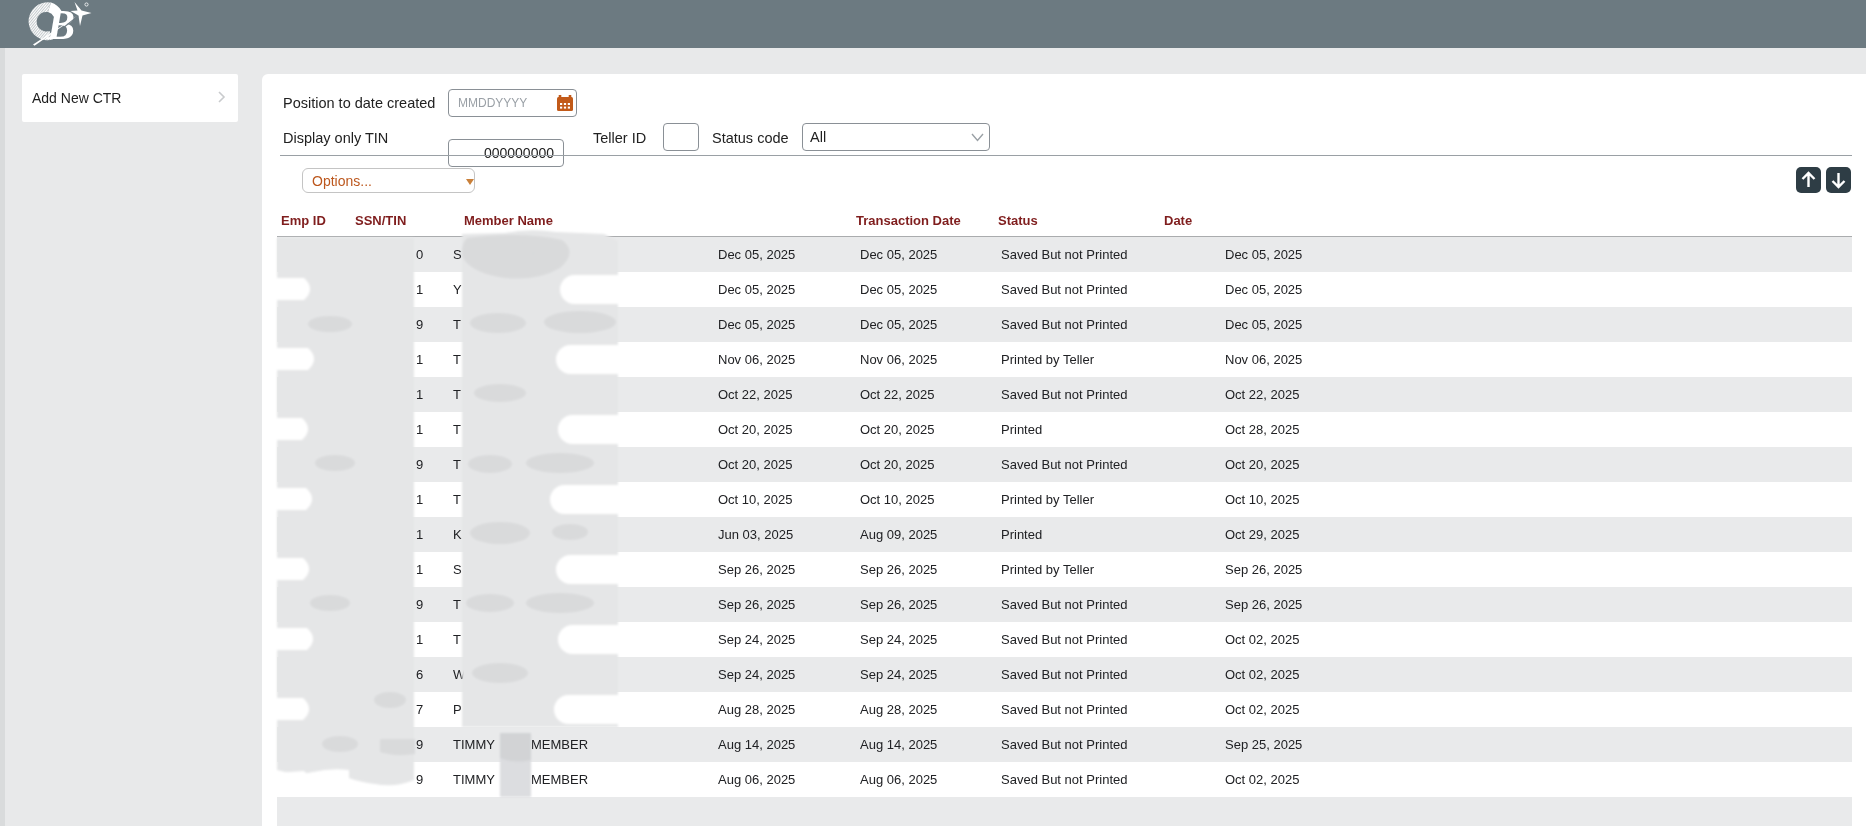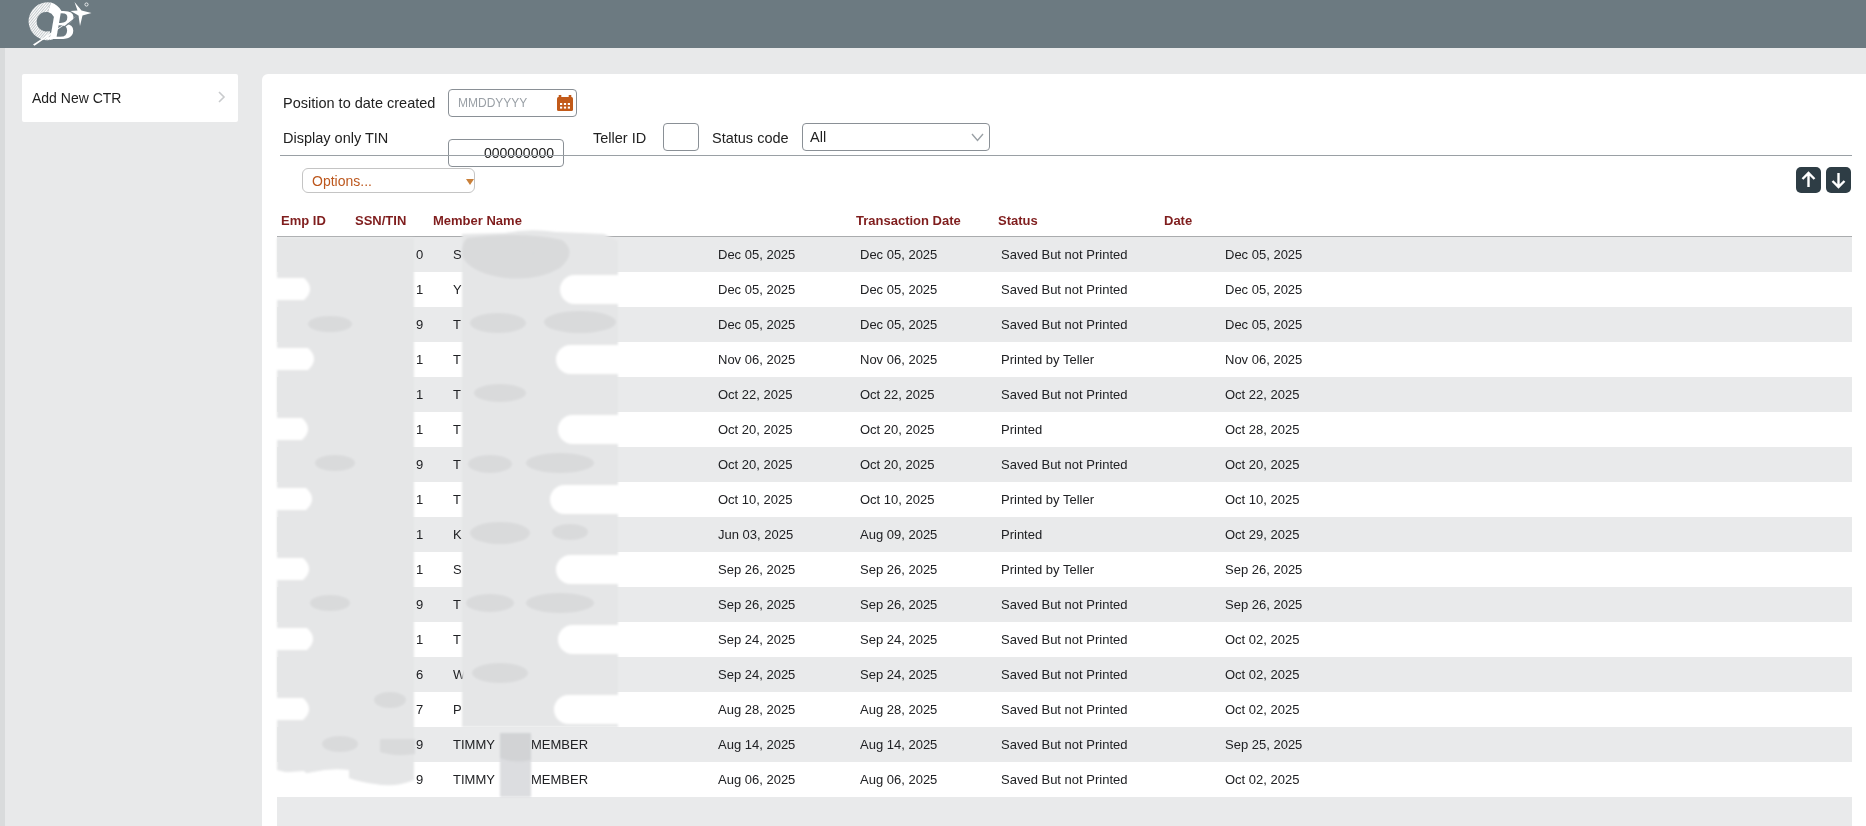--- a/index.html
+++ b/index.html
@@ -106,21 +106,21 @@
 
 <div class="navbtn" id="upbtn"><svg width="25" height="26" viewBox="0 0 25 26">
       <path d="M12.5 20 L12.5 6 M6.5 12 L12.5 6 L18.5 12" fill="none" stroke="#fff" stroke-width="2.4"></path>
     </svg></div>
 <div class="navbtn" id="dnbtn"><svg width="25" height="26" viewBox="0 0 25 26">
       <path d="M12.5 6 L12.5 20 M6.5 14 L12.5 20 L18.5 14" fill="none" stroke="#fff" stroke-width="2.4"></path>
     </svg></div>
 
 <div class="th" style="left:281px;">Emp ID</div>
 <div class="th" style="left:355px;">SSN/TIN</div>
-<div class="th" style="left:433px;text-align:center;">Member Name</div>
+<div class="th" style="left:464px;text-align:center;">Member Name</div>
 <div class="th" style="left:730px;margin-top:46px;">Date CTR Created</div>
 <div class="th" style="left:856px;">Transaction Date</div>
 <div class="th" style="left:998px;text-align:right;">Status</div>
 <div class="th" style="left:1164px;text-align:right;">Date</div>
 <div id="tabletop"></div>
 
 <div id="rows">
 <div class="row g" style="top:237px">
       <span class="c0">0</span>
       <span class="c1">S</span>

